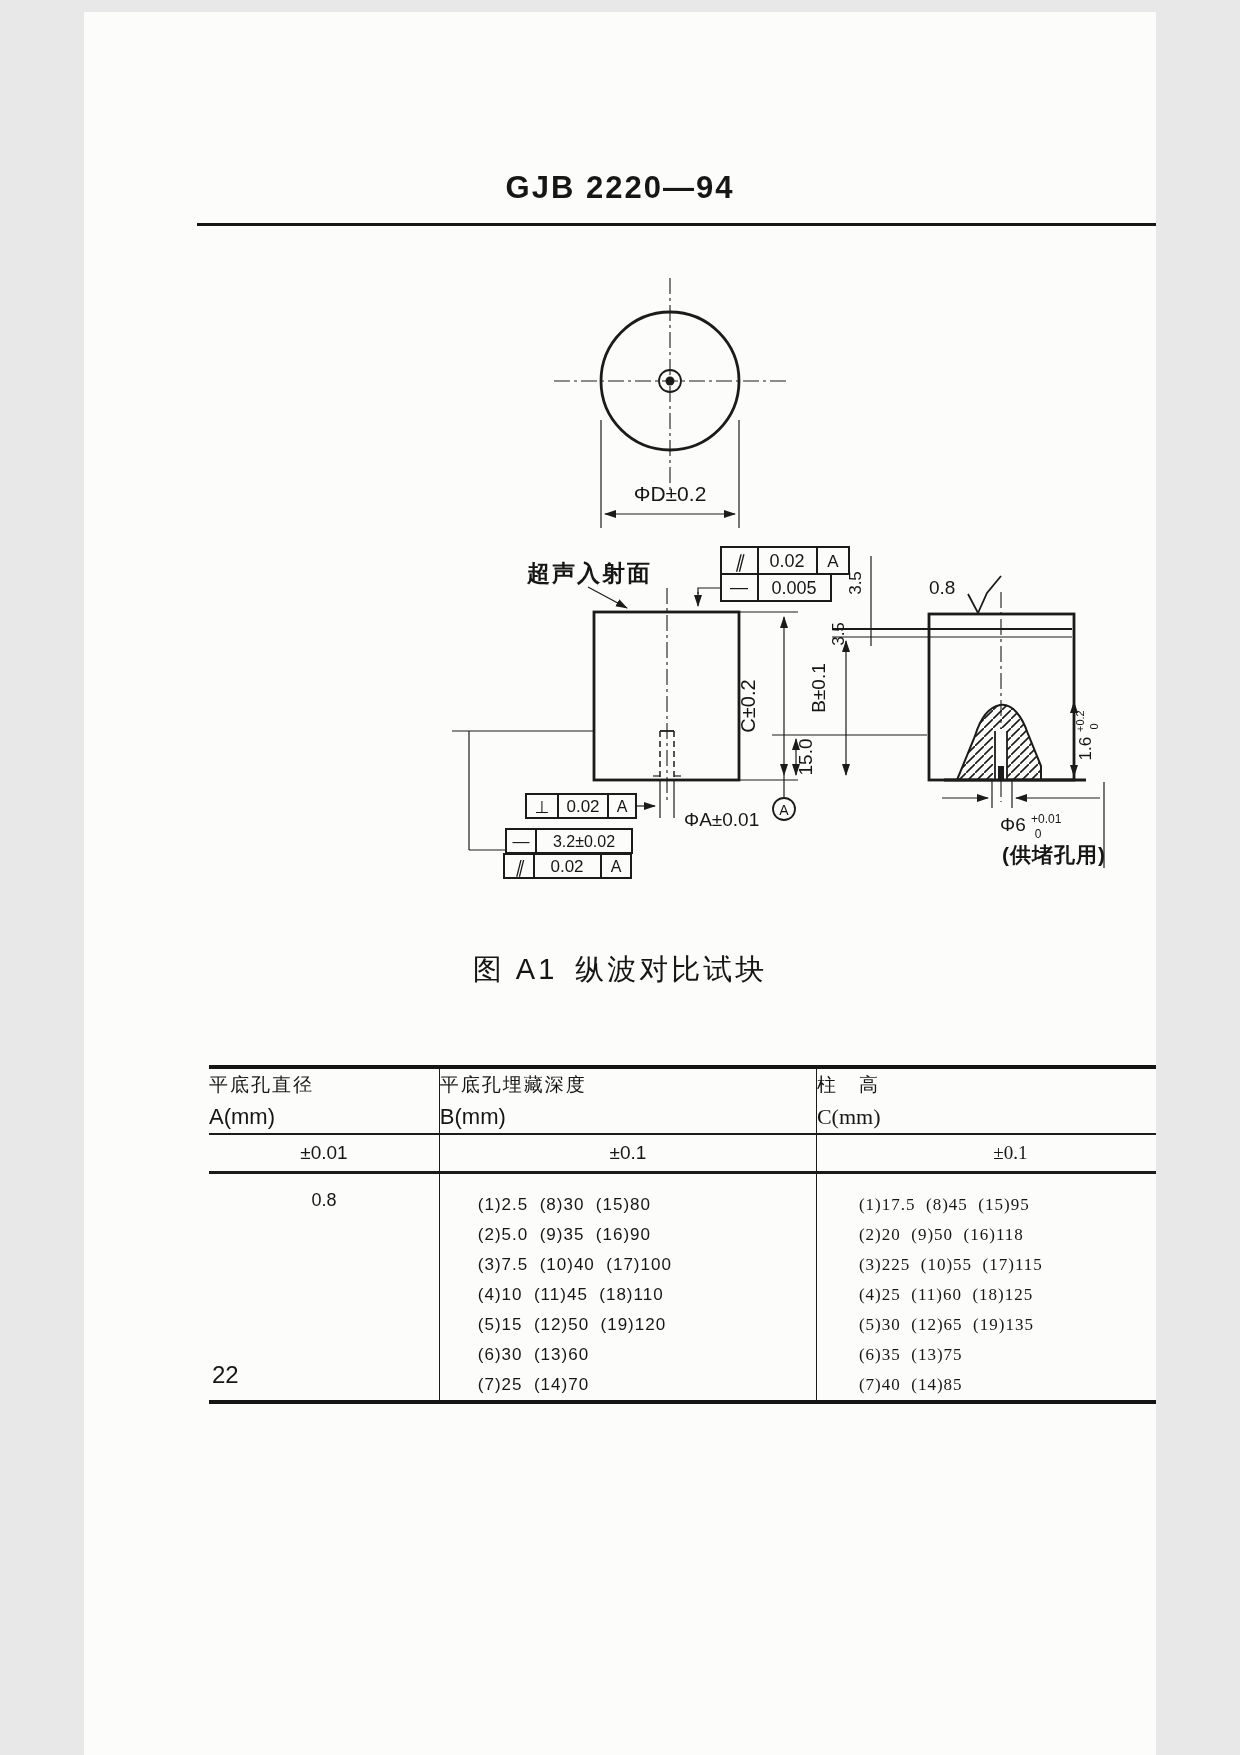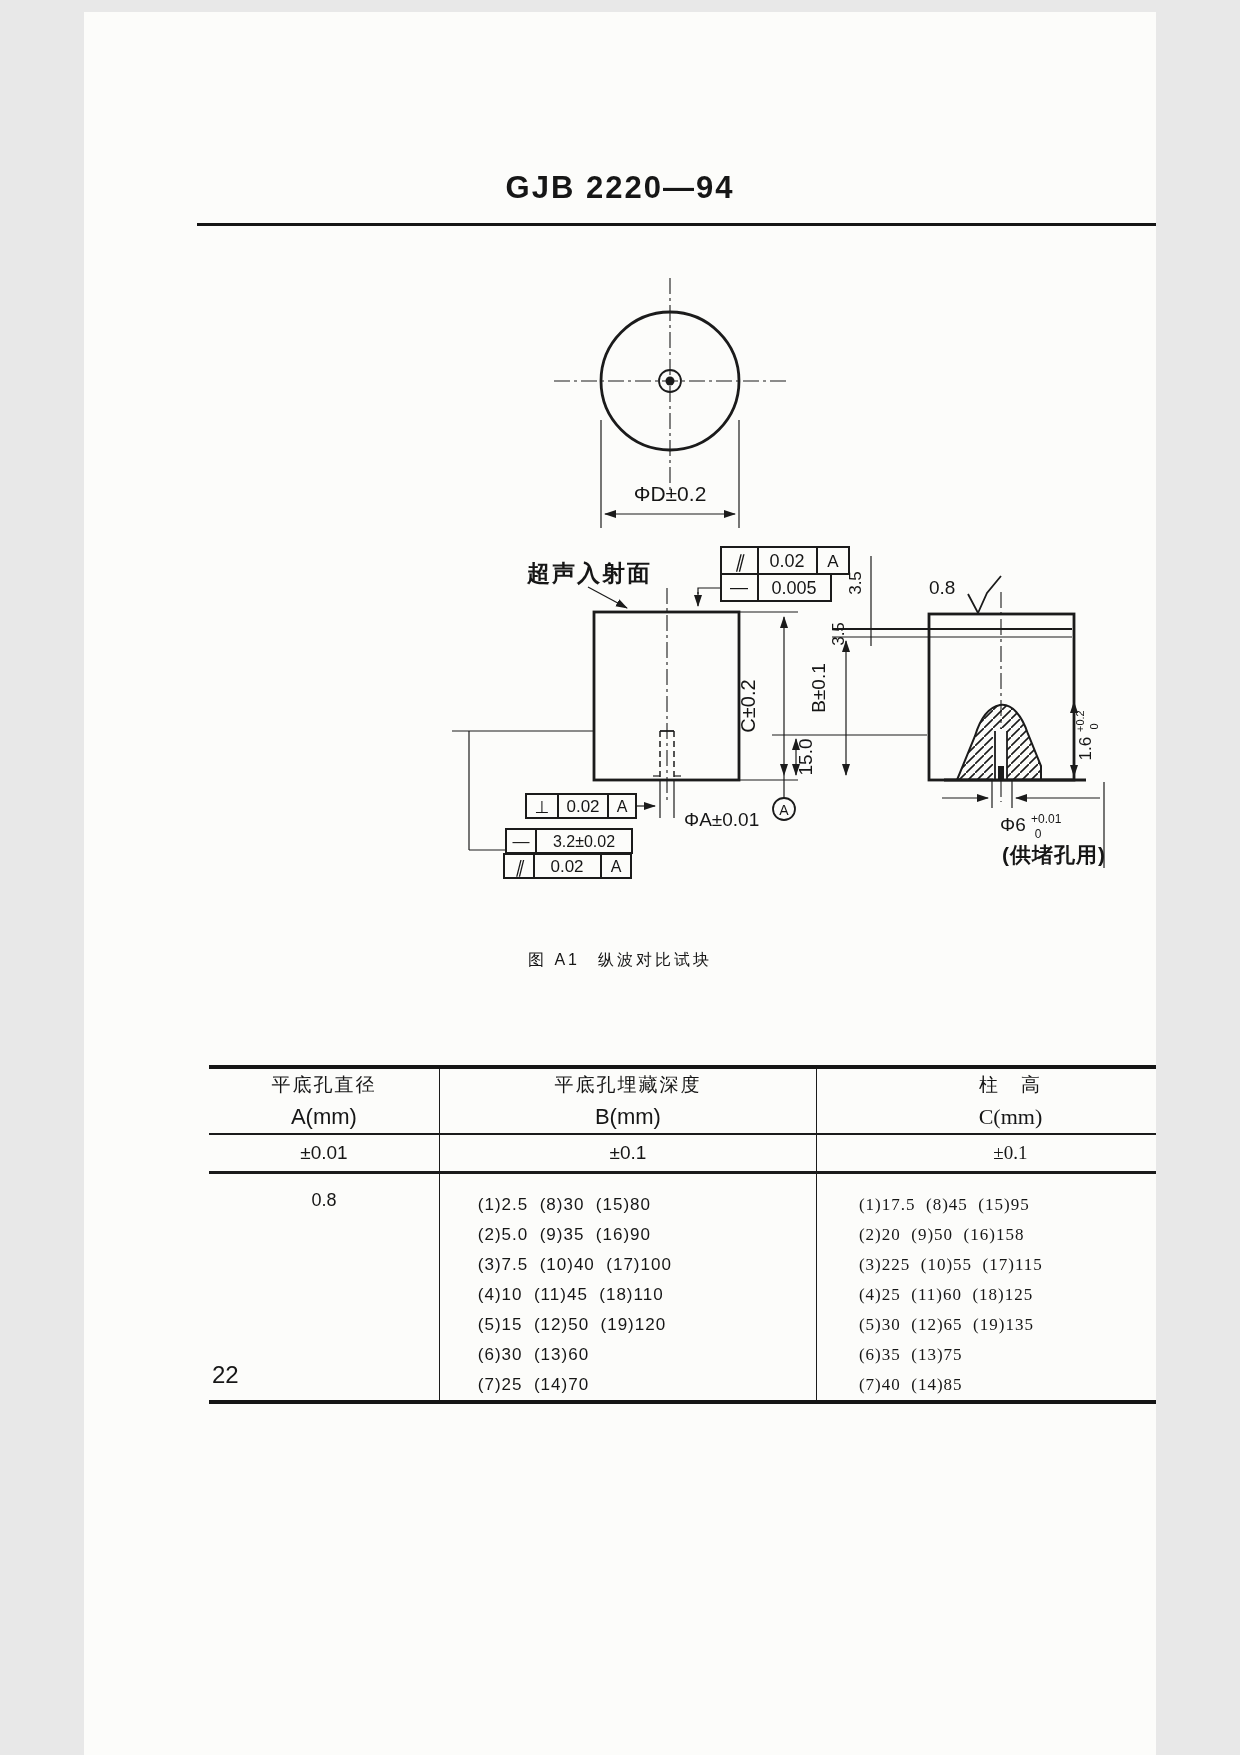--- a/index.html
+++ b/index.html
@@ -19,35 +19,35 @@
   }
   svg text{ fill:#161616; font-family:"Liberation Sans", sans-serif; }
   .ln{stroke:#1b1b1b; stroke-width:2.8; fill:none;}
   .md{stroke:#1b1b1b; stroke-width:1.8; fill:none;}
   .tn{stroke:#1b1b1b; stroke-width:1.2; fill:none;}
   .cl{stroke:#1b1b1b; stroke-width:1.1; stroke-dasharray:16 4 3 4; fill:none;}
   .dsh{stroke:#1b1b1b; stroke-width:1.5; stroke-dasharray:6 4; fill:none;}
   .fcf{stroke:#1b1b1b; stroke-width:2; fill:none;}
   .figure-caption{
     position:absolute; top:938px; left:0; width:100%;
-    text-align:center; font-size:16px; letter-spacing:3px;
+    text-align:center; font-size:29px; letter-spacing:3px;
   }
   .figure-caption .cap-prefix{margin-right:18px;}
   .tbl{
     position:absolute; top:1053px; left:125px; width:995px;
     border-top:4px solid #151515; border-bottom:4px solid #151515;
     font-size:18px;
   }
   .tbl-row{display:flex;}
   .c1{width:23.2%;} .c2{width:37.9%;} .c3{width:38.9%;font-family:Liberation Serif, serif;}
   .cell{box-sizing:border-box;}
   .c1,.c2{border-right:1.6px solid #1b1b1b;}
   .hdr-row .cell{
     height:64px; display:flex; flex-direction:column;
-    align-items:center; justify-content:center; gap:6px;
+    align-items:flex-start; justify-content:center; gap:6px;
   }
   .hdr-line1{font-size:19px; letter-spacing:2px;}
   .hdr-line2{font-size:22px;}
   .tol-row{border-top:2px solid #1b1b1b;}
   .tol-row .cell{
     height:36px; display:flex; align-items:center; justify-content:center;
     font-size:19px;
   }
   .body-row{border-top:3px solid #1b1b1b;}
   .body-row .cell{min-height:217px; padding-top:16px;}
@@ -261,21 +261,21 @@
           <div class="data-line">(3)7.5  (10)40  (17)100</div>
           <div class="data-line">(4)10  (11)45  (18)110</div>
           <div class="data-line">(5)15  (12)50  (19)120</div>
           <div class="data-line">(6)30  (13)60</div>
           <div class="data-line">(7)25  (14)70</div>
         </div>
       </div>
       <div class="cell c3">
         <div class="data-lines">
           <div class="data-line">(1)17.5  (8)45  (15)95</div>
-          <div class="data-line">(2)20  (9)50  (16)158</div>
+          <div class="data-line">(2)20  (9)50  (16)118</div>
           <div class="data-line">(3)225  (10)55  (17)115</div>
           <div class="data-line">(4)25  (11)60  (18)125</div>
           <div class="data-line">(5)30  (12)65  (19)135</div>
           <div class="data-line">(6)35  (13)75</div>
           <div class="data-line">(7)40  (14)85</div>
         </div>
       </div>
     </div>
   </div>
 

